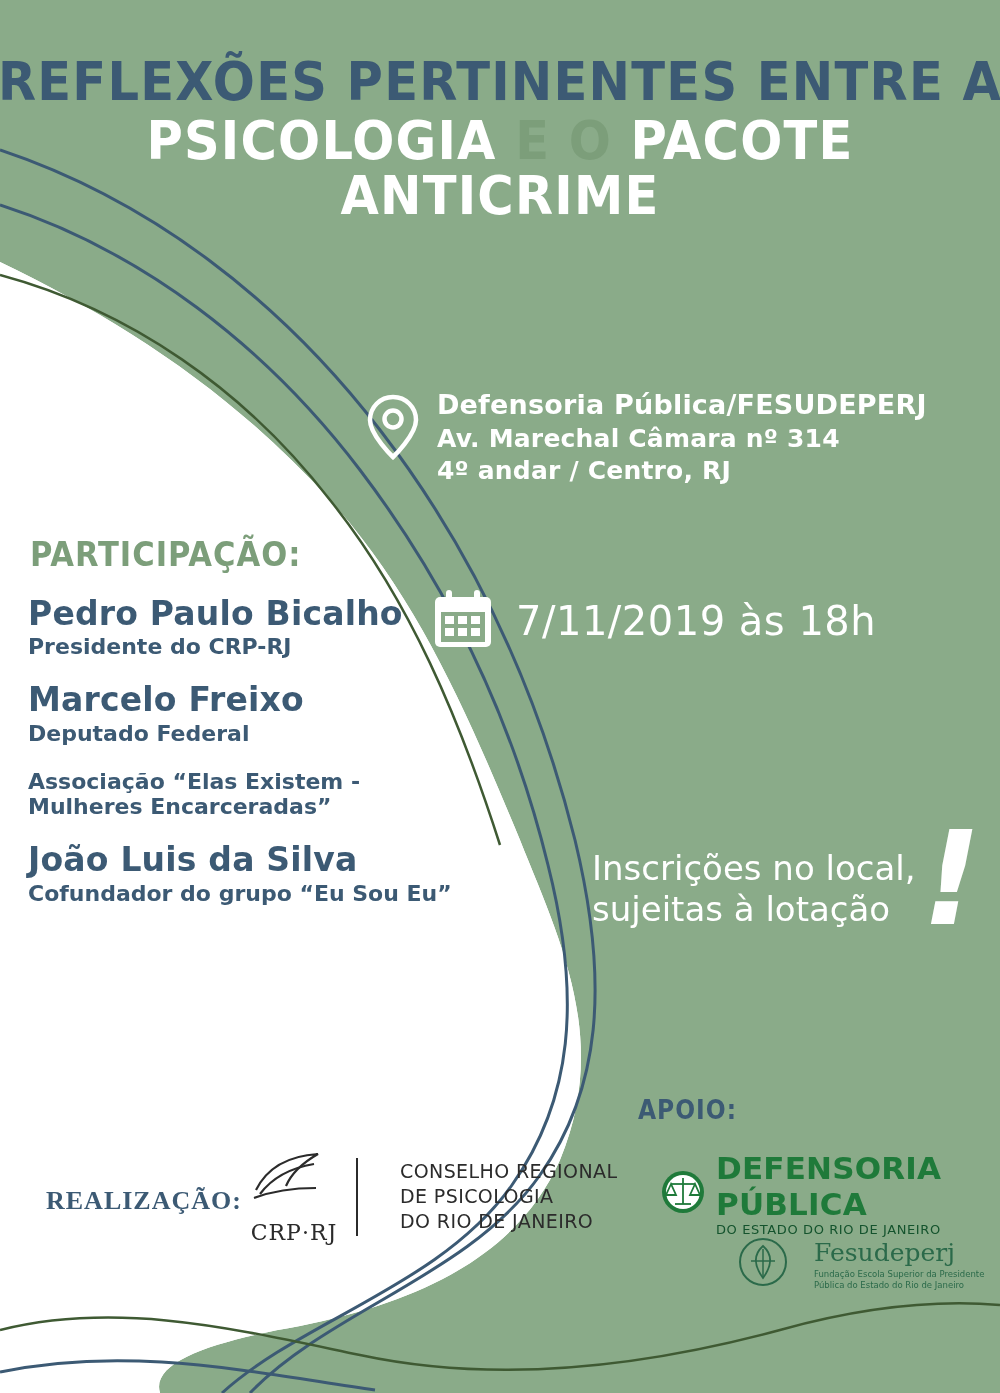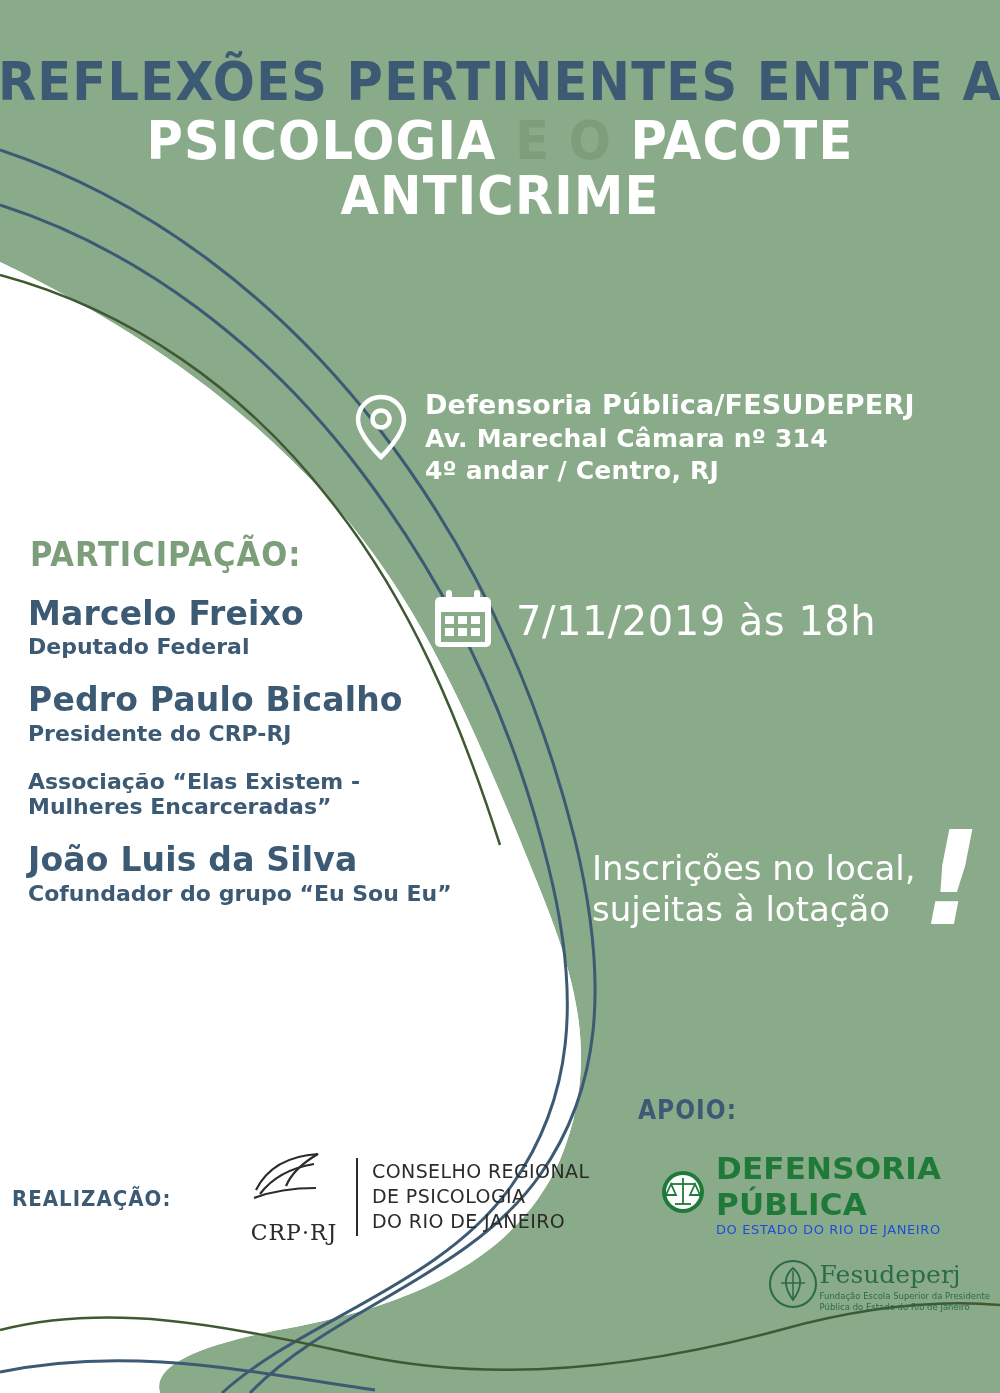--- a/index.html
+++ b/index.html
@@ -44,21 +44,21 @@
   }
   .title-line-1 { color: #3c5a74; }
   .title-line-2 { margin-top: 4px; }
   .t-white { color: #ffffff; }
   .t-green { color: #7c9e7a; }
 
   
   .location-block {
     position: absolute;
     top: 388px;
-    left: 355px;
+    left: 367px;
     display: flex;
     align-items: flex-start;
     gap: 18px;
   }
   .pin-icon { margin-top: 6px; }
   .loc-text {
     color: #ffffff;
     font-size: 25px;
     line-height: 1.28;
     font-weight: bold;
@@ -165,55 +165,54 @@
     align-items: center;
     gap: 10px;
   }
   .dp-text .l1 {
     color: #1f7a3a;
     font-weight: bold;
     font-size: 31px;
     letter-spacing: 0.2px;
   }
   .dp-text .l2 {
-    color: #1d4ed8;
+    color: #14532d;
     font-size: 13px;
     letter-spacing: 0.6px;
   }
   .fesu-logo {
     display: flex;
     align-items: center;
-    gap: 2px;
-    margin-top: 22px;
+    gap: 26px;
     margin-left: 78px;
-    justify-content: flex-end;
   }
   .fesu-text .l1 {
     color: #2b6a4a;
     font-family: "DejaVu Serif", "Liberation Serif", serif;
     font-size: 25px;
   }
   .fesu-text .l2 {
     color: #2b6a4a;
     font-size: 8.5px;
     line-height: 1.25;
     margin-top: 2px;
   }
 
   
   .realiz-heading {
     position: absolute;
     top: 1186px;
-    left: 12px;
+    left: 46px;
     color: #3c5a74;
     font-weight: bold;
-    font-size: 22px;
+    font-size: 26px;
     letter-spacing: 1px;
     text-transform: uppercase;
     font-stretch: condensed;
+    font-family: Liberation Serif, serif;
   }
   .crp-logo {
     position: absolute;
     top: 1148px;
     left: 246px;
     display: flex;
     align-items: center;
   }
   .crp-mark { width: 96px; text-align: center; }
   .crp-mark .crp-name {
@@ -306,26 +305,26 @@
         </g>
       </svg>
     </span>
     <span class="date-text">7/11/2019 às 18h</span>
   </div>
 
   <div class="part-heading">PARTICIPAÇÃO:</div>
 
   <div class="speakers">
     <div class="speaker">
+      <div class="name">Pedro Paulo Bicalho</div>
+      <div class="role">Presidente do CRP-RJ</div>
+    </div>
+    <div class="speaker">
       <div class="name">Marcelo Freixo</div>
       <div class="role">Deputado Federal</div>
-    </div>
-    <div class="speaker">
-      <div class="name">Pedro Paulo Bicalho</div>
-      <div class="role">Presidente do CRP-RJ</div>
     </div>
     <div class="speaker">
       <div class="role" style="white-space:pre-line;">Associação “Elas Existem -
 Mulheres Encarceradas”</div>
     </div>
     <div class="speaker">
       <div class="name">João Luis da Silva</div>
       <div class="role">Cofundador do grupo “Eu Sou Eu”</div>
     </div>
   </div>
@@ -383,18 +382,18 @@
   <div class="crp-logo">
     <span class="crp-mark">
       <svg width="96" height="56" viewBox="0 0 96 56">
         <path d="M10 42 C20 22 40 8 72 6 C58 14 46 24 40 38" fill="none" stroke="#2b2b2b" stroke-width="2.2"></path>
         <path d="M14 46 C26 30 44 20 68 16" fill="none" stroke="#2b2b2b" stroke-width="2.2"></path>
         <path d="M8 50 C24 44 44 40 70 40" fill="none" stroke="#2b2b2b" stroke-width="2.2"></path>
       </svg>
       <div class="crp-name">CRP·RJ</div>
     </span>
     <span class="crp-divider"></span>
-    <span class="crp-words" style="white-space:pre-line;">CONSELHO REGIONAL
+    <span class="crp-words" style="white-space:pre-line;margin-left:28px;">CONSELHO REGIONAL
 DE PSICOLOGIA
 DO RIO DE JANEIRO</span>
   </div>
 
 </div>
 
 </body></html>

